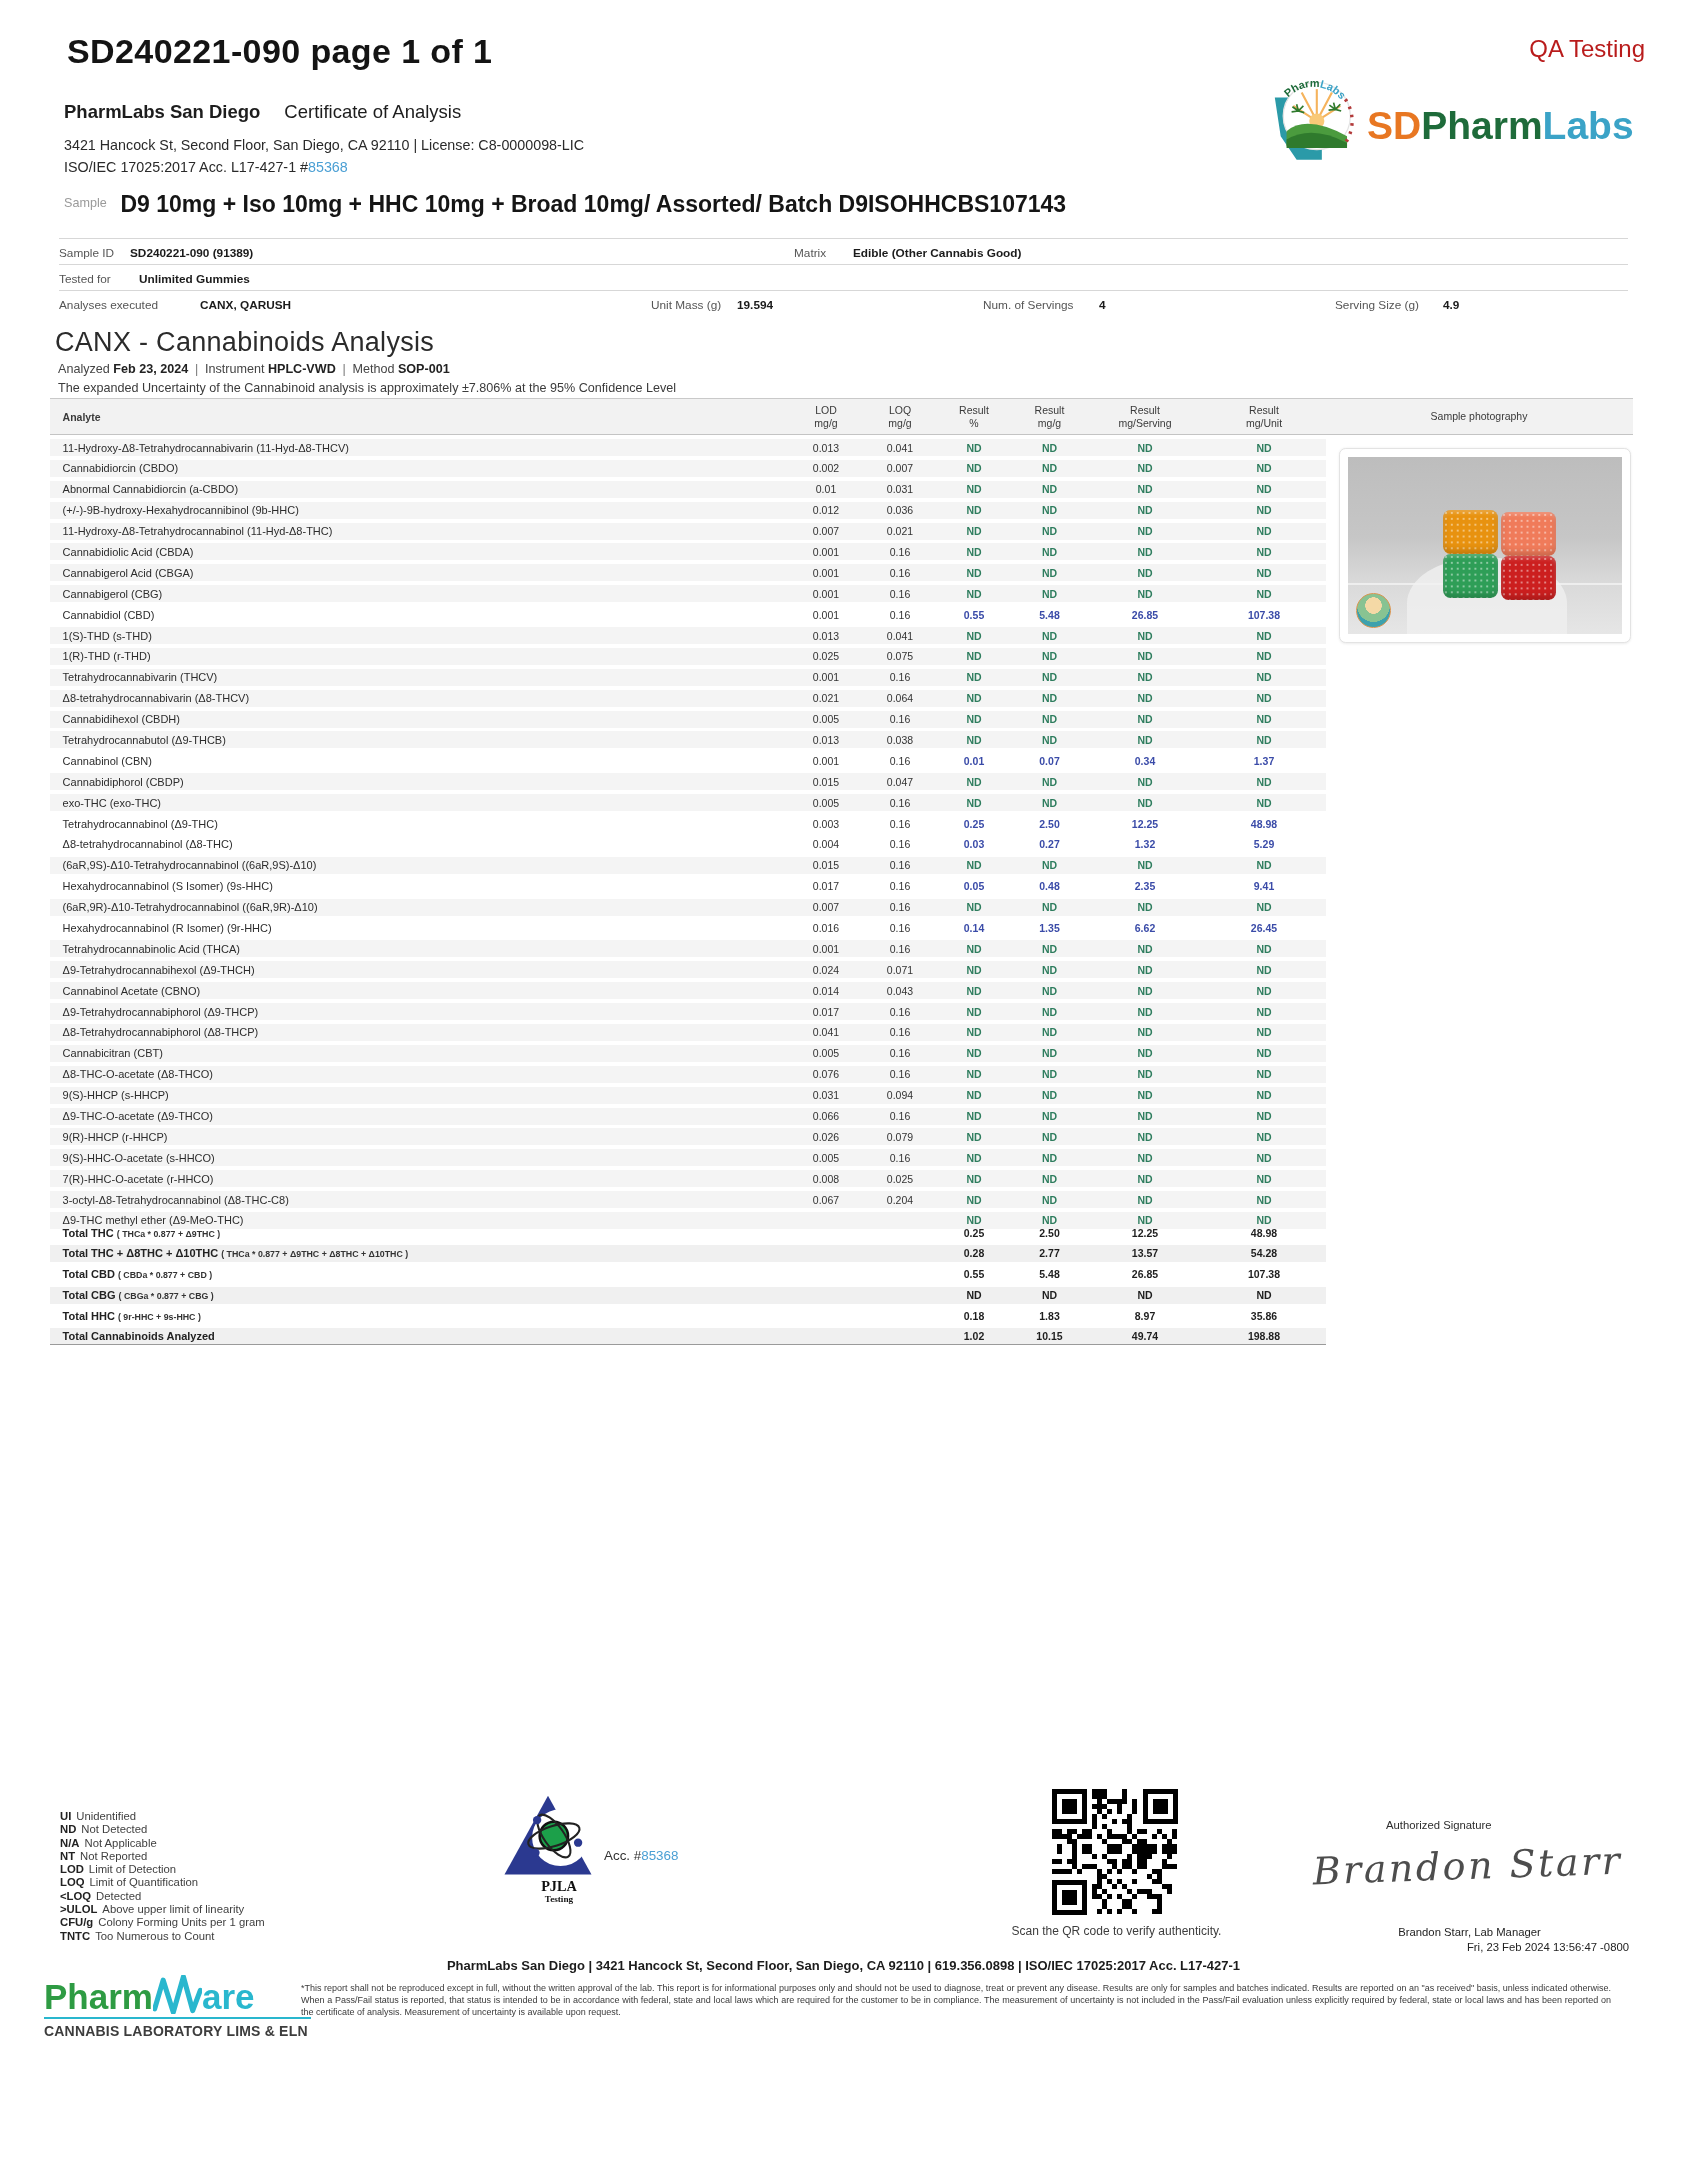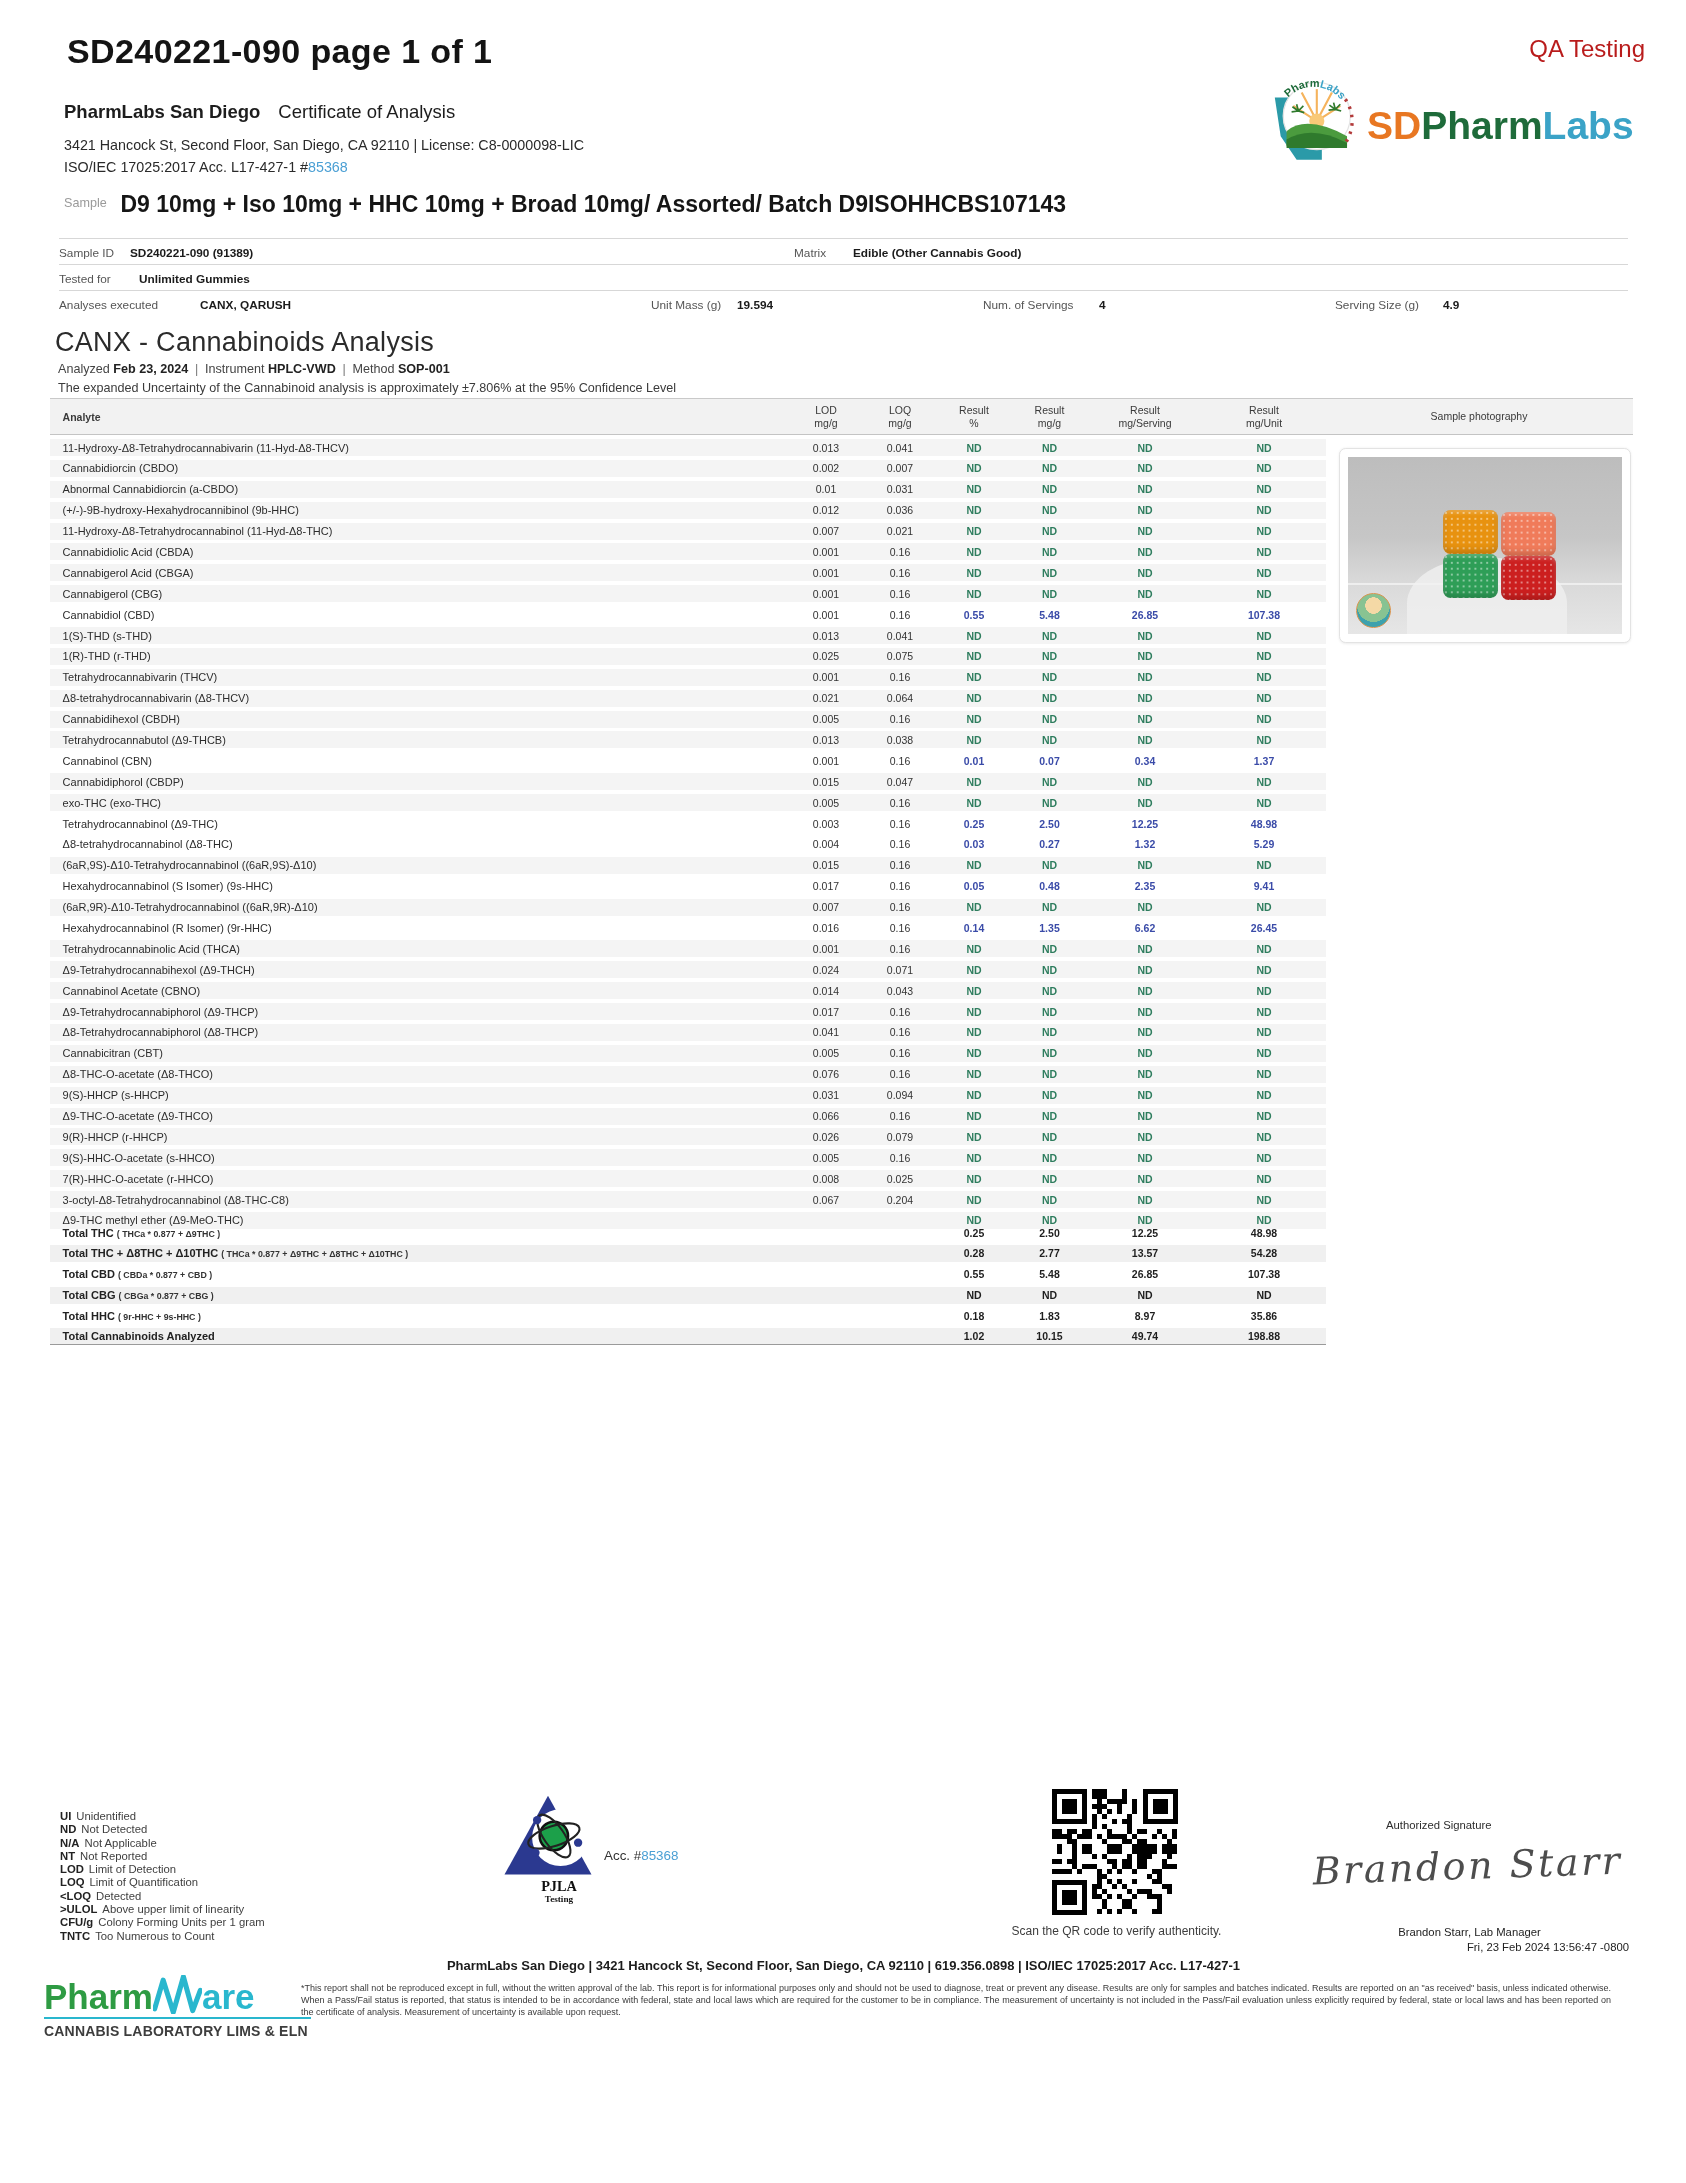--- a/index.html
+++ b/index.html
@@ -4,21 +4,21 @@
 <style>
   * { box-sizing: border-box; margin: 0; padding: 0; }
   html,body { width: 1687px; height: 2183px; background: #ffffff;
     font-family: "Liberation Sans", "DejaVu Sans", sans-serif; color: #222; }
   .page { position: relative; width: 1687px; height: 2183px; overflow: hidden; background:#fff; }
 
   
   .doc-title { position:absolute; left:40px; top:32px; font-size:34px; font-weight:bold; letter-spacing:0.4px; color:#141414;margin-left:27px; }
   .qa-label  { position:absolute; right:42px; top:35px; font-size:24px; color:#b91c1c; }
   .lab-line  { position:absolute; left:64px; top:101px; font-size:18.5px; color:#1d1d1d; }
-  .lab-line .lab-name { font-weight:bold; margin-right:18px; }
+  .lab-line .lab-name { font-weight:bold; margin-right:24px; }
   .addr { position:absolute; left:64px; top:134px; font-size:14.3px; color:#2a2a2a; line-height:22px; }
   .acc-link { color:#4a9fd4; text-decoration:none; }
 
   
   .brand { position:absolute; left:1258px; top:69px; width:369px; height:109px; }
   .brand-word { position:absolute; left:109px; top:35px; font-size:39px; font-weight:bold; letter-spacing:0; }
   .brand-emblem { position:absolute; left:0; top:0; }
 
   
   .sample-row { position:absolute; left:64px; top:191px; }

